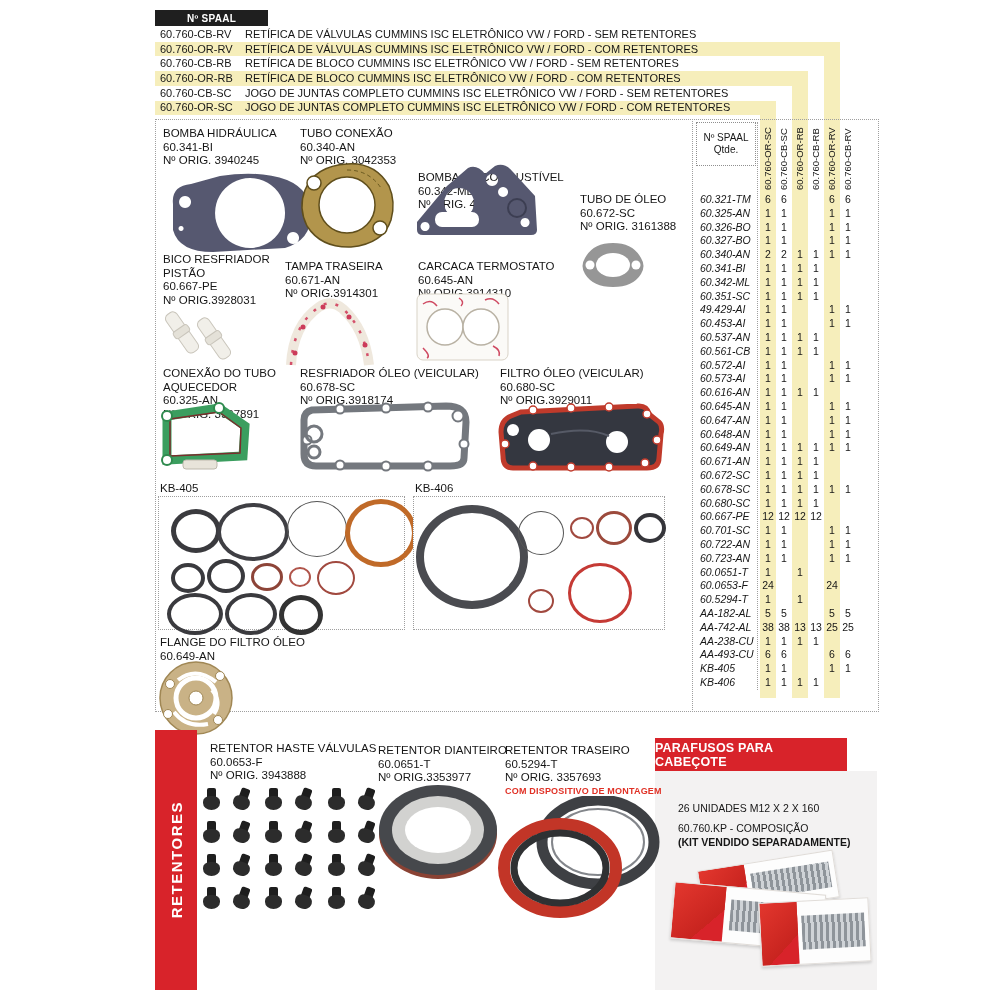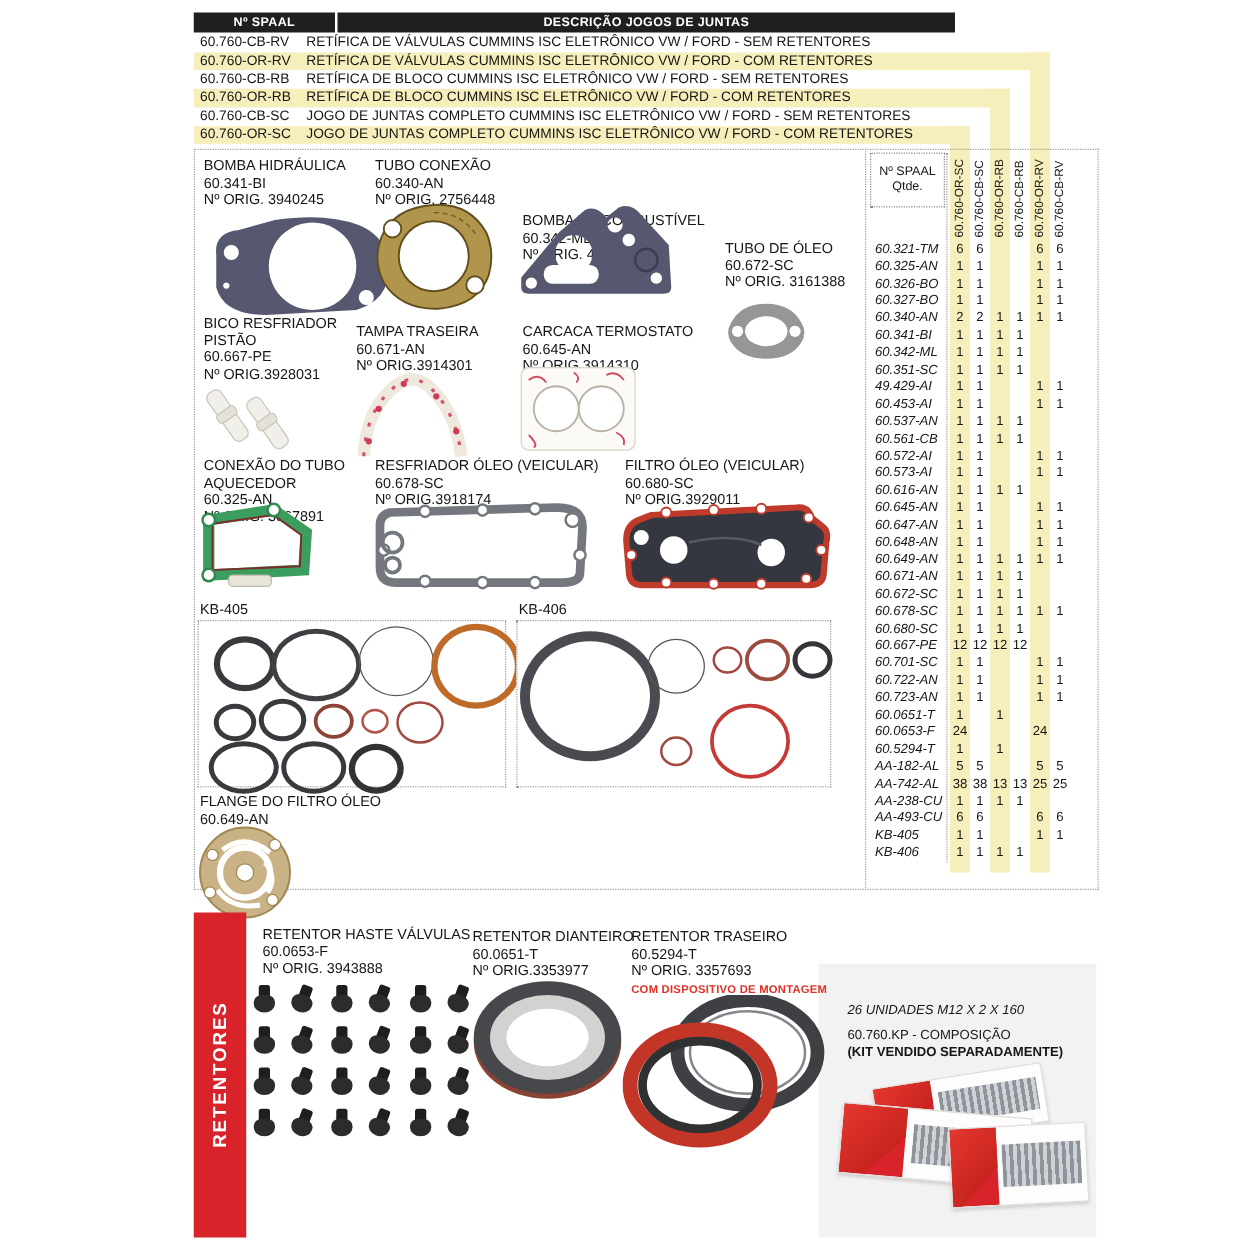--- a/index.html
+++ b/index.html
@@ -76,21 +76,20 @@
 <div class="page">
 
   <div class="band" style="left:155px;top:41.7px;width:685px;height:14.7px;"></div>
   <div class="band" style="left:824px;top:41.7px;width:16px;height:656px;"></div>
   <div class="band" style="left:155px;top:71.1px;width:653px;height:14.7px;"></div>
   <div class="band" style="left:792px;top:71.1px;width:16px;height:627px;"></div>
   <div class="band" style="left:155px;top:100.5px;width:621px;height:14.7px;"></div>
   <div class="band" style="left:760px;top:100.5px;width:16px;height:597px;"></div>
 
   <div class="tt-head-cell" style="left:155px;top:10px;width:113px;">Nº SPAAL</div>
-  <div class="tt-head-cell" style="left:270px;top:10px;width:494px;">DESCRIÇÃO JOGOS DE JUNTAS</div>
   <div class="tt-rows">
       <div class="tt-row">
         <span class="tt-code">60.760-CB-RV</span>
         <span class="tt-desc">RETÍFICA DE VÁLVULAS CUMMINS ISC ELETRÔNICO VW / FORD - SEM RETENTORES</span>
       </div>
       <div class="tt-row">
         <span class="tt-code">60.760-OR-RV</span>
         <span class="tt-desc">RETÍFICA DE VÁLVULAS CUMMINS ISC ELETRÔNICO VW / FORD - COM RETENTORES</span>
       </div>
       <div class="tt-row">
@@ -460,21 +459,21 @@
     <div>Nº ORIG. 3940245</div>
   </div>
   <svg class="abs" style="left:165px;top:170px;z-index:2;" width="150" height="85" viewBox="0 0 150 85">
     <path fill="#565870" fill-rule="evenodd" d="M8,34 Q6,16 26,14 L55,6 Q95,0 122,10 Q146,20 146,45 Q146,70 120,78 L48,82 Q14,82 8,60 Z
       M85,8 a35,35 0 1,0 0.1,0 Z M20,26 a6,6 0 1,0 0.1,0 Z M128,62 a6,6 0 1,0 0.1,0 Z M16,56 a2.5,2.5 0 1,0 0.1,0 Z"></path>
   </svg>
 
   <div class="plabel" style="left:300px;top:127px;">
     <div>TUBO CONEXÃO</div>
     <div>60.340-AN</div>
-    <div>Nº ORIG. 2756448</div>
+    <div>Nº ORIG. 3042353</div>
   </div>
   <svg class="abs" style="left:297px;top:158px;z-index:2;" width="100" height="95" viewBox="0 0 100 95">
     <path fill="#b2954c" stroke="#5f4e1c" stroke-width="1.5" d="M50,6 Q78,4 92,28 Q99,44 94,62 Q86,86 54,89 Q24,90 10,68 Q1,50 8,32 Q18,8 50,6 Z"></path>
     <circle cx="50" cy="47" r="28" fill="#fff" stroke="#5f4e1c" stroke-width="1.5"></circle>
     <circle cx="17" cy="25" r="7" fill="#fff" stroke="#5f4e1c" stroke-width="1.5"></circle>
     <circle cx="83" cy="70" r="7" fill="#fff" stroke="#5f4e1c" stroke-width="1.5"></circle>
     <path fill="none" stroke="#6b5a20" stroke-width="1" stroke-dasharray="4 3" d="M50,12 Q72,12 84,30"></path>
   </svg>
 
   <div class="plabel" style="left:418px;top:127px;margin-top:44px;">
@@ -706,21 +705,24 @@
     <div class="note-red">COM DISPOSITIVO DE MONTAGEM</div>
   </div>
   <svg class="abs" style="left:498px;top:796px;z-index:2;" width="165" height="125" viewBox="0 0 165 125">
     <ellipse cx="100" cy="46" rx="56" ry="42" fill="none" stroke="#3e4044" stroke-width="11"></ellipse>
     <ellipse cx="100" cy="46" rx="46" ry="33" fill="none" stroke="#83868b" stroke-width="2"></ellipse>
     <ellipse cx="62" cy="72" rx="56" ry="44" fill="none" stroke="#c23527" stroke-width="12"></ellipse>
     <ellipse cx="62" cy="72" rx="46" ry="35" fill="none" stroke="#2f3133" stroke-width="7"></ellipse>
   </svg>
 
   <div class="pf-panel"></div>
+  <div class="pf-header">
+    <span>PARAFUSOS PARA CABEÇOTE</span>
+  </div>
   <div class="pf-line" style="left:678px;top:800px;margin-top:36px;">(KIT VENDIDO SEPARADAMENTE)</div>
   <div class="pf-line" style="left:678px;top:822px;font-weight:normal;">60.760.KP - COMPOSIÇÃO</div>
-  <div class="pf-line" style="left:678px;top:802px;font-weight:normal;font-style:italic;">26 UNIDADES M12 X 2 X 160</div>
+  <div class="pf-line" style="left:678px;top:802px;font-weight:normal;">26 UNIDADES M12 X 2 X 160</div>
 
   <div class="bolt-box" style="left:700px;top:860px;width:135px;height:46px;transform:rotate(-9deg);"></div>
   <div class="bolt-box" style="left:672px;top:888px;width:150px;height:55px;transform:rotate(5deg);"></div>
   <div class="bolt-box" style="left:760px;top:900px;width:108px;height:62px;transform:rotate(-3deg);"></div>
 
 </div>
 
 </body></html>

